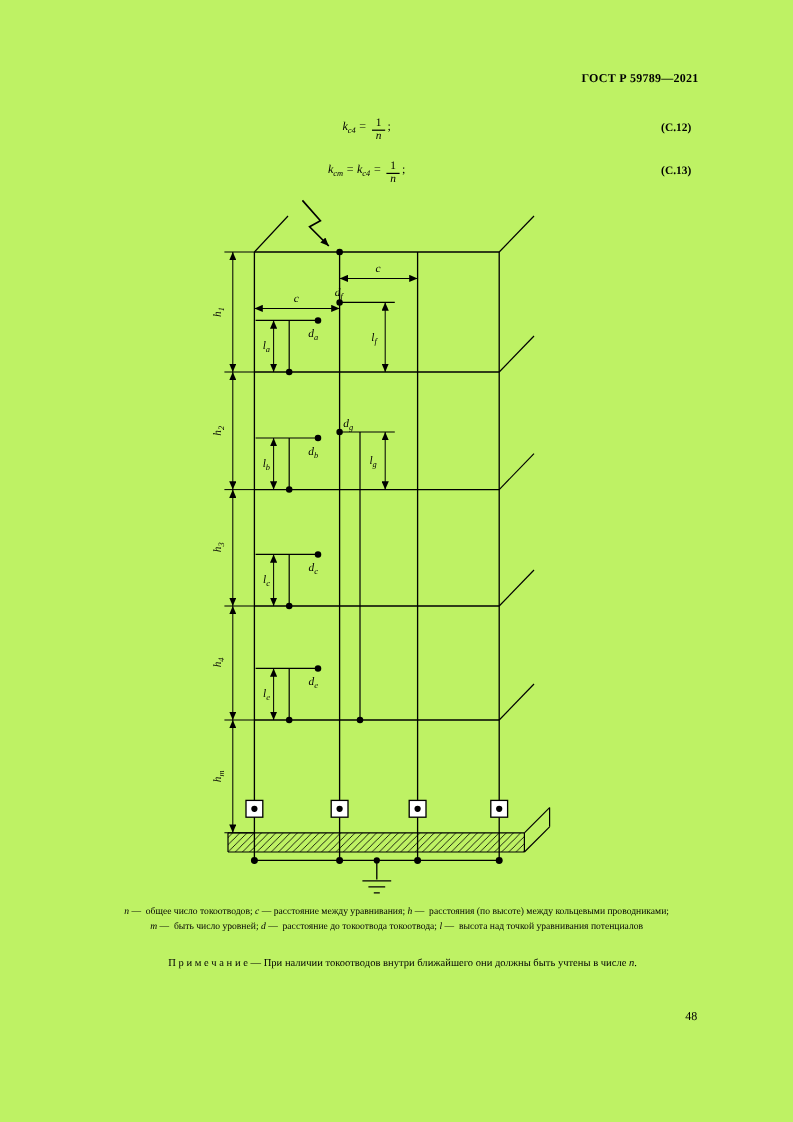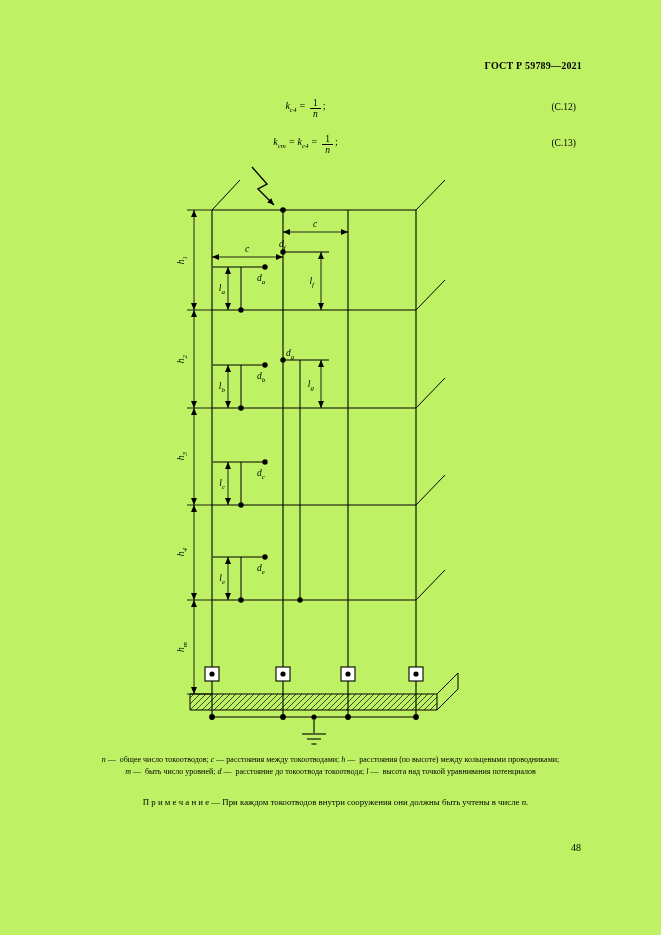--- a/index.html
+++ b/index.html
@@ -12,21 +12,21 @@
     font-size:10px; font-weight:700; letter-spacing:0.2px;
   }
   .formula-row { position:absolute; left:0; right:50px; text-align:center; height:30px; }
   .formula { font-size:10px; font-weight:400; white-space:nowrap; }
   .formula i { font-style:italic; font-family:"Liberation Serif", serif; }
   .formula sub { font-size:7px; font-style:italic; }
   .formula .op { padding:0 3px; }
   .frac { display:inline-block; vertical-align:-8px; text-align:center; line-height:1.1; margin:0 2px; font-size:9.5px; }
   .frac .num { display:block; border-bottom:1px solid #000; padding:0 3px; }
   .frac .den { display:block; font-style:italic; }
-  .ftag { position:absolute; right:35px; top:7px; font-size:9.5px; font-weight:400; }
+  .ftag { position:absolute; right:35px; top:7px; font-size:9.5px; font-weight:700; }
   .diagram-svg { position:absolute; left:150px; top:160px; width:330px; height:604px; }
   .diagram-svg text { font-family:"Liberation Serif", serif; font-style:italic; font-size:9.5px; fill:#000; }
   .diagram-svg tspan.s { font-size:7px; }
   .legend {
     position:absolute; top:754px; left:36px; right:36px;
     text-align:center; font-size:8px; line-height:1.55;
   }
   .legend i, .note i { font-style:italic; }
   .pw { white-space:pre-wrap; }
   .note {
@@ -204,24 +204,24 @@
       <text x="261" y="281" text-anchor="middle"><tspan>d</tspan><tspan class="s" dy="2.5">a</tspan></text>
       <text x="261" y="379" text-anchor="middle"><tspan>d</tspan><tspan class="s" dy="2.5">b</tspan></text>
       <text x="261" y="476" text-anchor="middle"><tspan>d</tspan><tspan class="s" dy="2.5">c</tspan></text>
       <text x="261" y="571" text-anchor="middle"><tspan>d</tspan><tspan class="s" dy="2.5">e</tspan></text>
       <text x="279" y="247" text-anchor="start"><tspan>d</tspan><tspan class="s" dy="2.5">f</tspan></text>
       <text x="286" y="356" text-anchor="start"><tspan>d</tspan><tspan class="s" dy="2.5">g</tspan></text>
     </g>
   </svg>
 
   <div class="legend">
-    <span><i class="pw">n</i><span class="pw"> —  общее число токоотводов; </span></span><span><i class="pw">c</i><span class="pw"> — расстояния между токоотводами; </span></span><span><i class="pw">h</i><span class="pw"> —  расстояния (по высоте) между кольцевыми проводниками;</span></span><br>
+    <span><i class="pw">n</i><span class="pw"> —  общее число токоотводов; </span></span><span><i class="pw">c</i><span class="pw"> — расстояние между уравнивания; </span></span><span><i class="pw">h</i><span class="pw"> —  расстояния (по высоте) между кольцевыми проводниками;</span></span><br>
     <span><i class="pw">m</i><span class="pw"> —  быть число уровней; </span></span><span><i class="pw">d</i><span class="pw"> —  расстояние до токоотвода токоотвода; </span></span><span><i class="pw">l</i><span class="pw"> —  высота над точкой уравнивания потенциалов</span></span>
   </div>
 
   <div class="note">
-    <span class="pw">П р и м е ч а н и е</span><span class="pw"> — </span><span class="pw">При каждом токоотводов внутри сооружения они должны быть учтены в числе </span><i class="pw">n</i><span>.</span>
+    <span class="pw">П р и м е ч а н и е</span><span class="pw"> — </span><span class="pw">При наличии токоотводов внутри ближайшего они должны быть учтены в числе </span><i class="pw">n</i><span>.</span>
   </div>
 
 
   <div class="pagenum">48</div>
 
 </div>
 
 </body></html>

